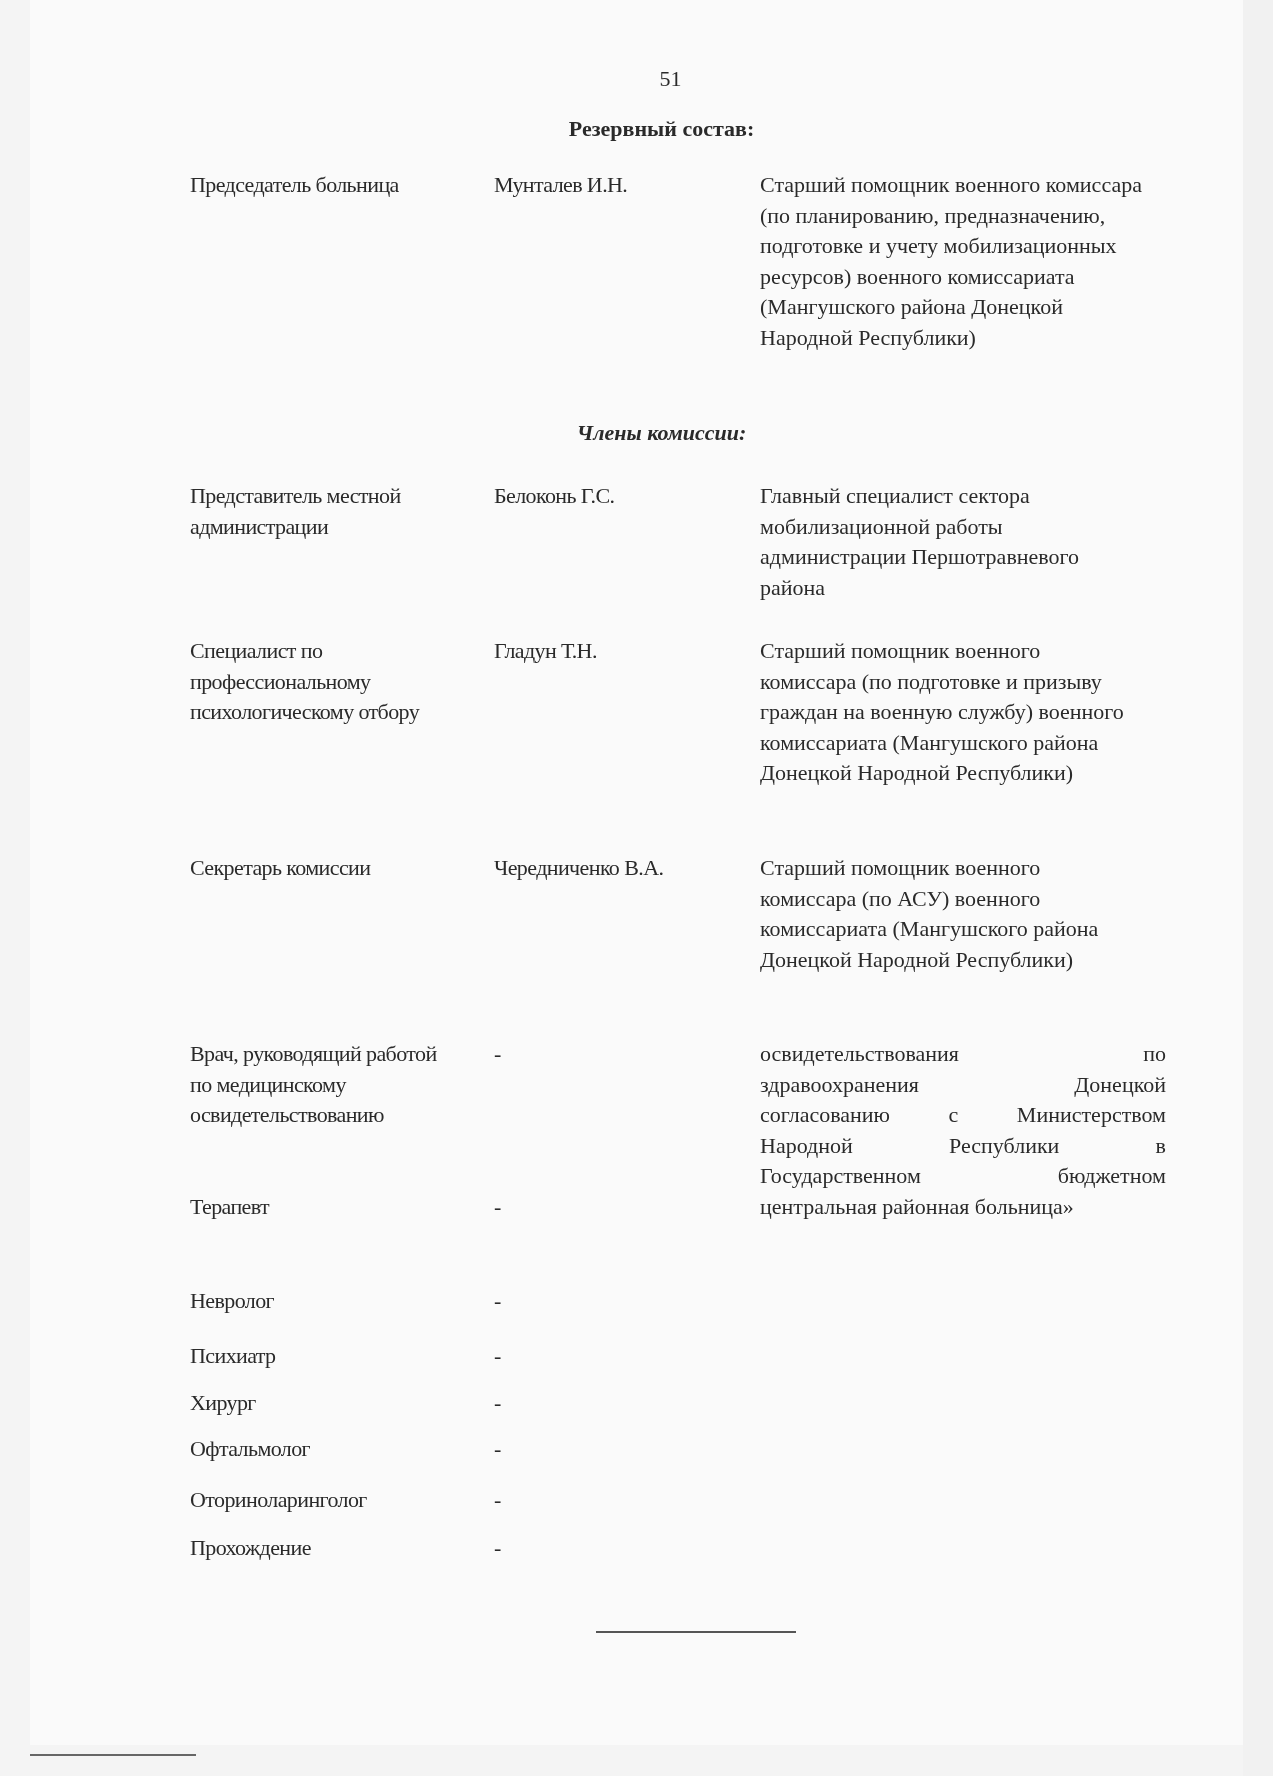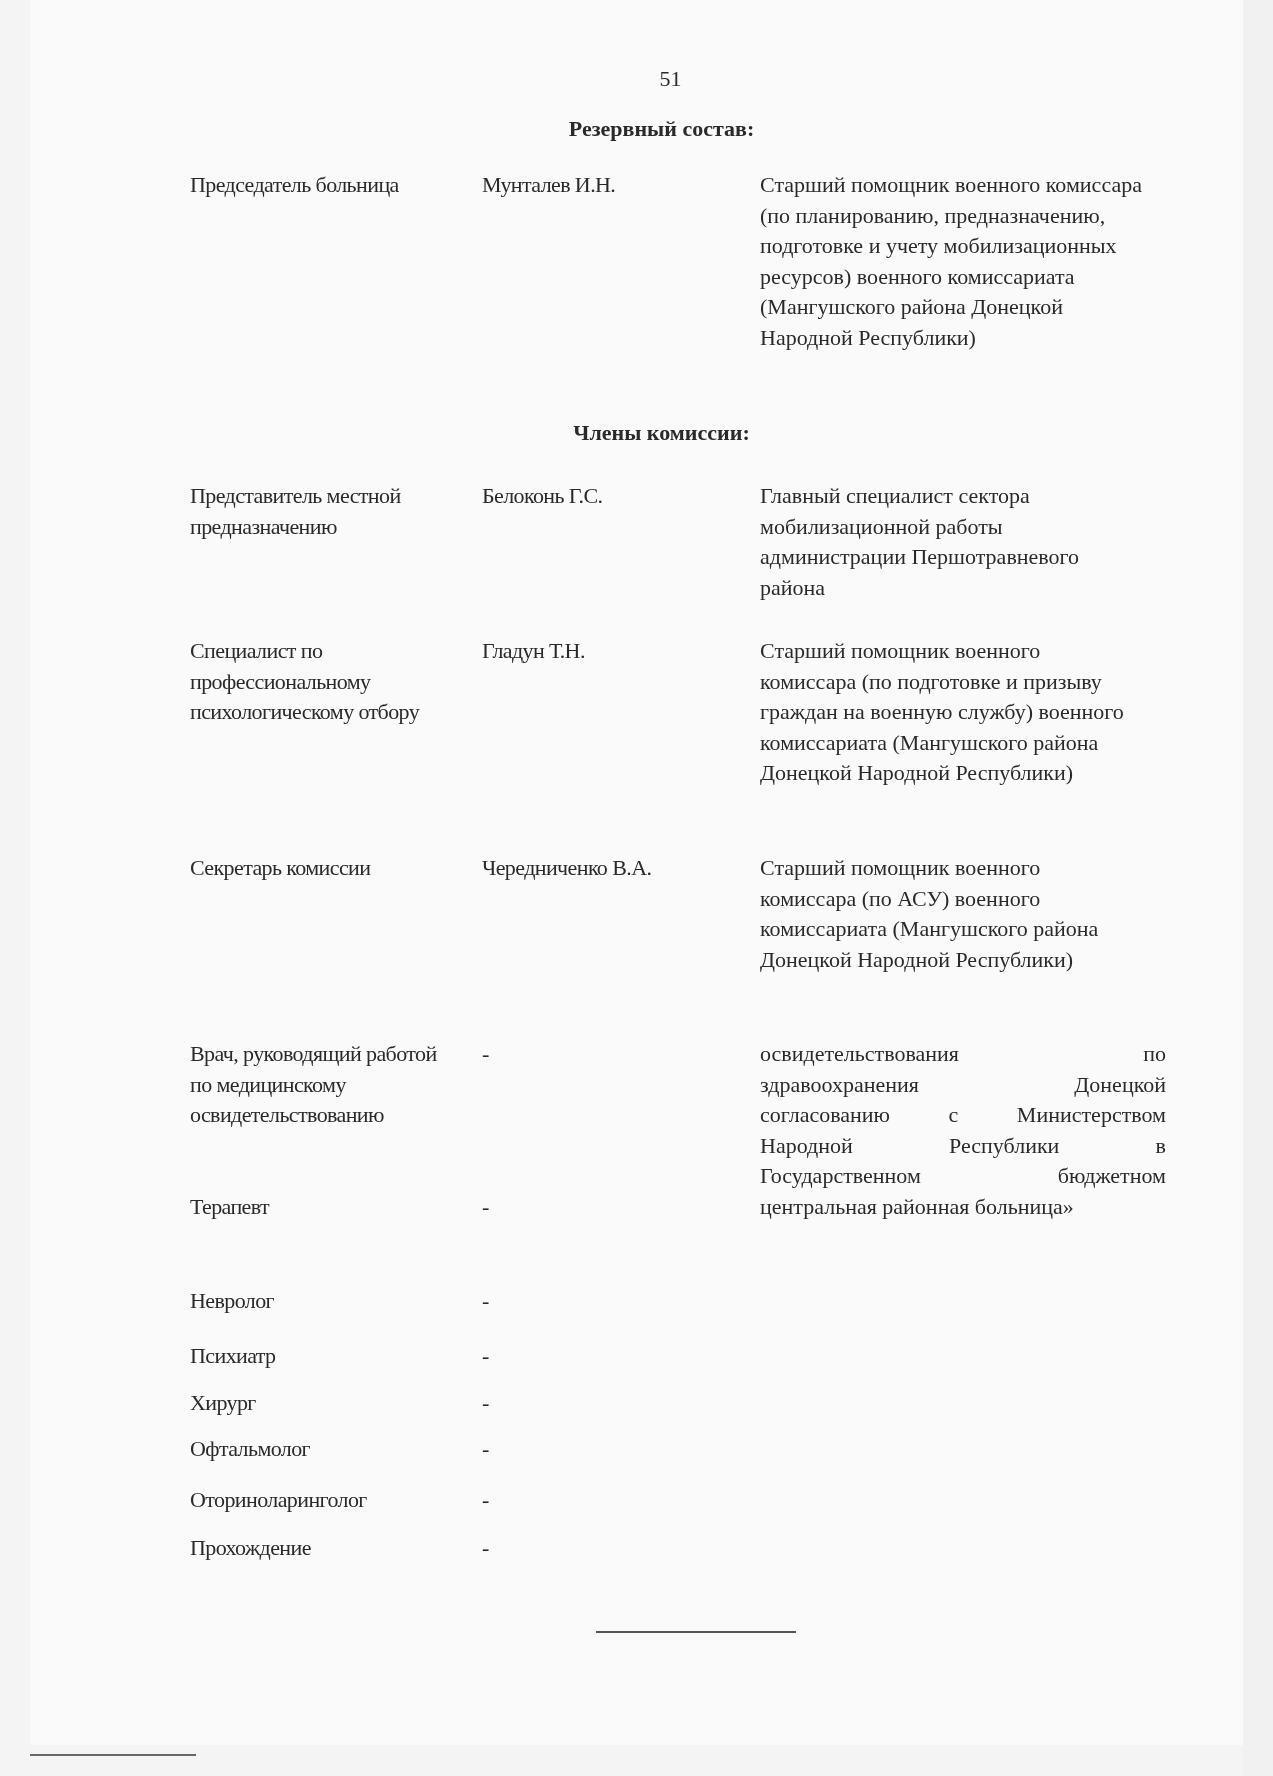--- a/index.html
+++ b/index.html
@@ -60,21 +60,21 @@
     }
     .col-role {
       position: absolute;
       left: 0;
       top: 0;
       width: 270px;
       letter-spacing: -0.6px;
     }
     .col-name {
       position: absolute;
-      left: 292px;
+      left: 304px;
       top: 0;
       width: 230px;
       letter-spacing: -0.6px;
     }
     .col-pos {
       position: absolute;
       left: 570px;
       top: 0;
       width: 400px;
     }
@@ -112,24 +112,24 @@
 <div class="page-number">51</div>
 
 <div class="section-heading" style="top:116px;">Резервный состав:</div>
 
 <div class="row" style="top:170px;">
   <div class="col-role" style="width:300px;">Председатель больница</div>
   <div class="col-name">Мунталев И.Н.</div>
   <div class="col-pos" style="width:390px;">Старший помощник военного комиссара (по планированию, предназначению, подготовке и учету мобилизационных ресурсов) военного комиссариата (Мангушского района Донецкой Народной Республики)</div>
 </div>
 
-<div class="section-heading" style="top:420px;">Члены комиссии:</div>
+<div class="section-heading" style="top:420px;font-style:italic;">Члены комиссии:</div>
 
 <div class="row" style="top:481px;">
-  <div class="col-role">Представитель местной предназначению</div>
+  <div class="col-role">Представитель местной администрации</div>
   <div class="col-name">Белоконь Г.С.</div>
   <div class="col-pos" style="width:385px;">Главный специалист сектора мобилизационной работы администрации Першотравневого района</div>
 </div>
 
 <div class="row" style="top:636px;">
   <div class="col-role" style="width:240px;">Специалист по профессиональному психологическому отбору</div>
   <div class="col-name">Гладун Т.Н.</div>
   <div class="col-pos" style="width:370px;">Старший помощник военного комиссара (по подготовке и призыву граждан на военную службу) военного комиссариата (Мангушского района Донецкой Народной Республики)</div>
 </div>
 

